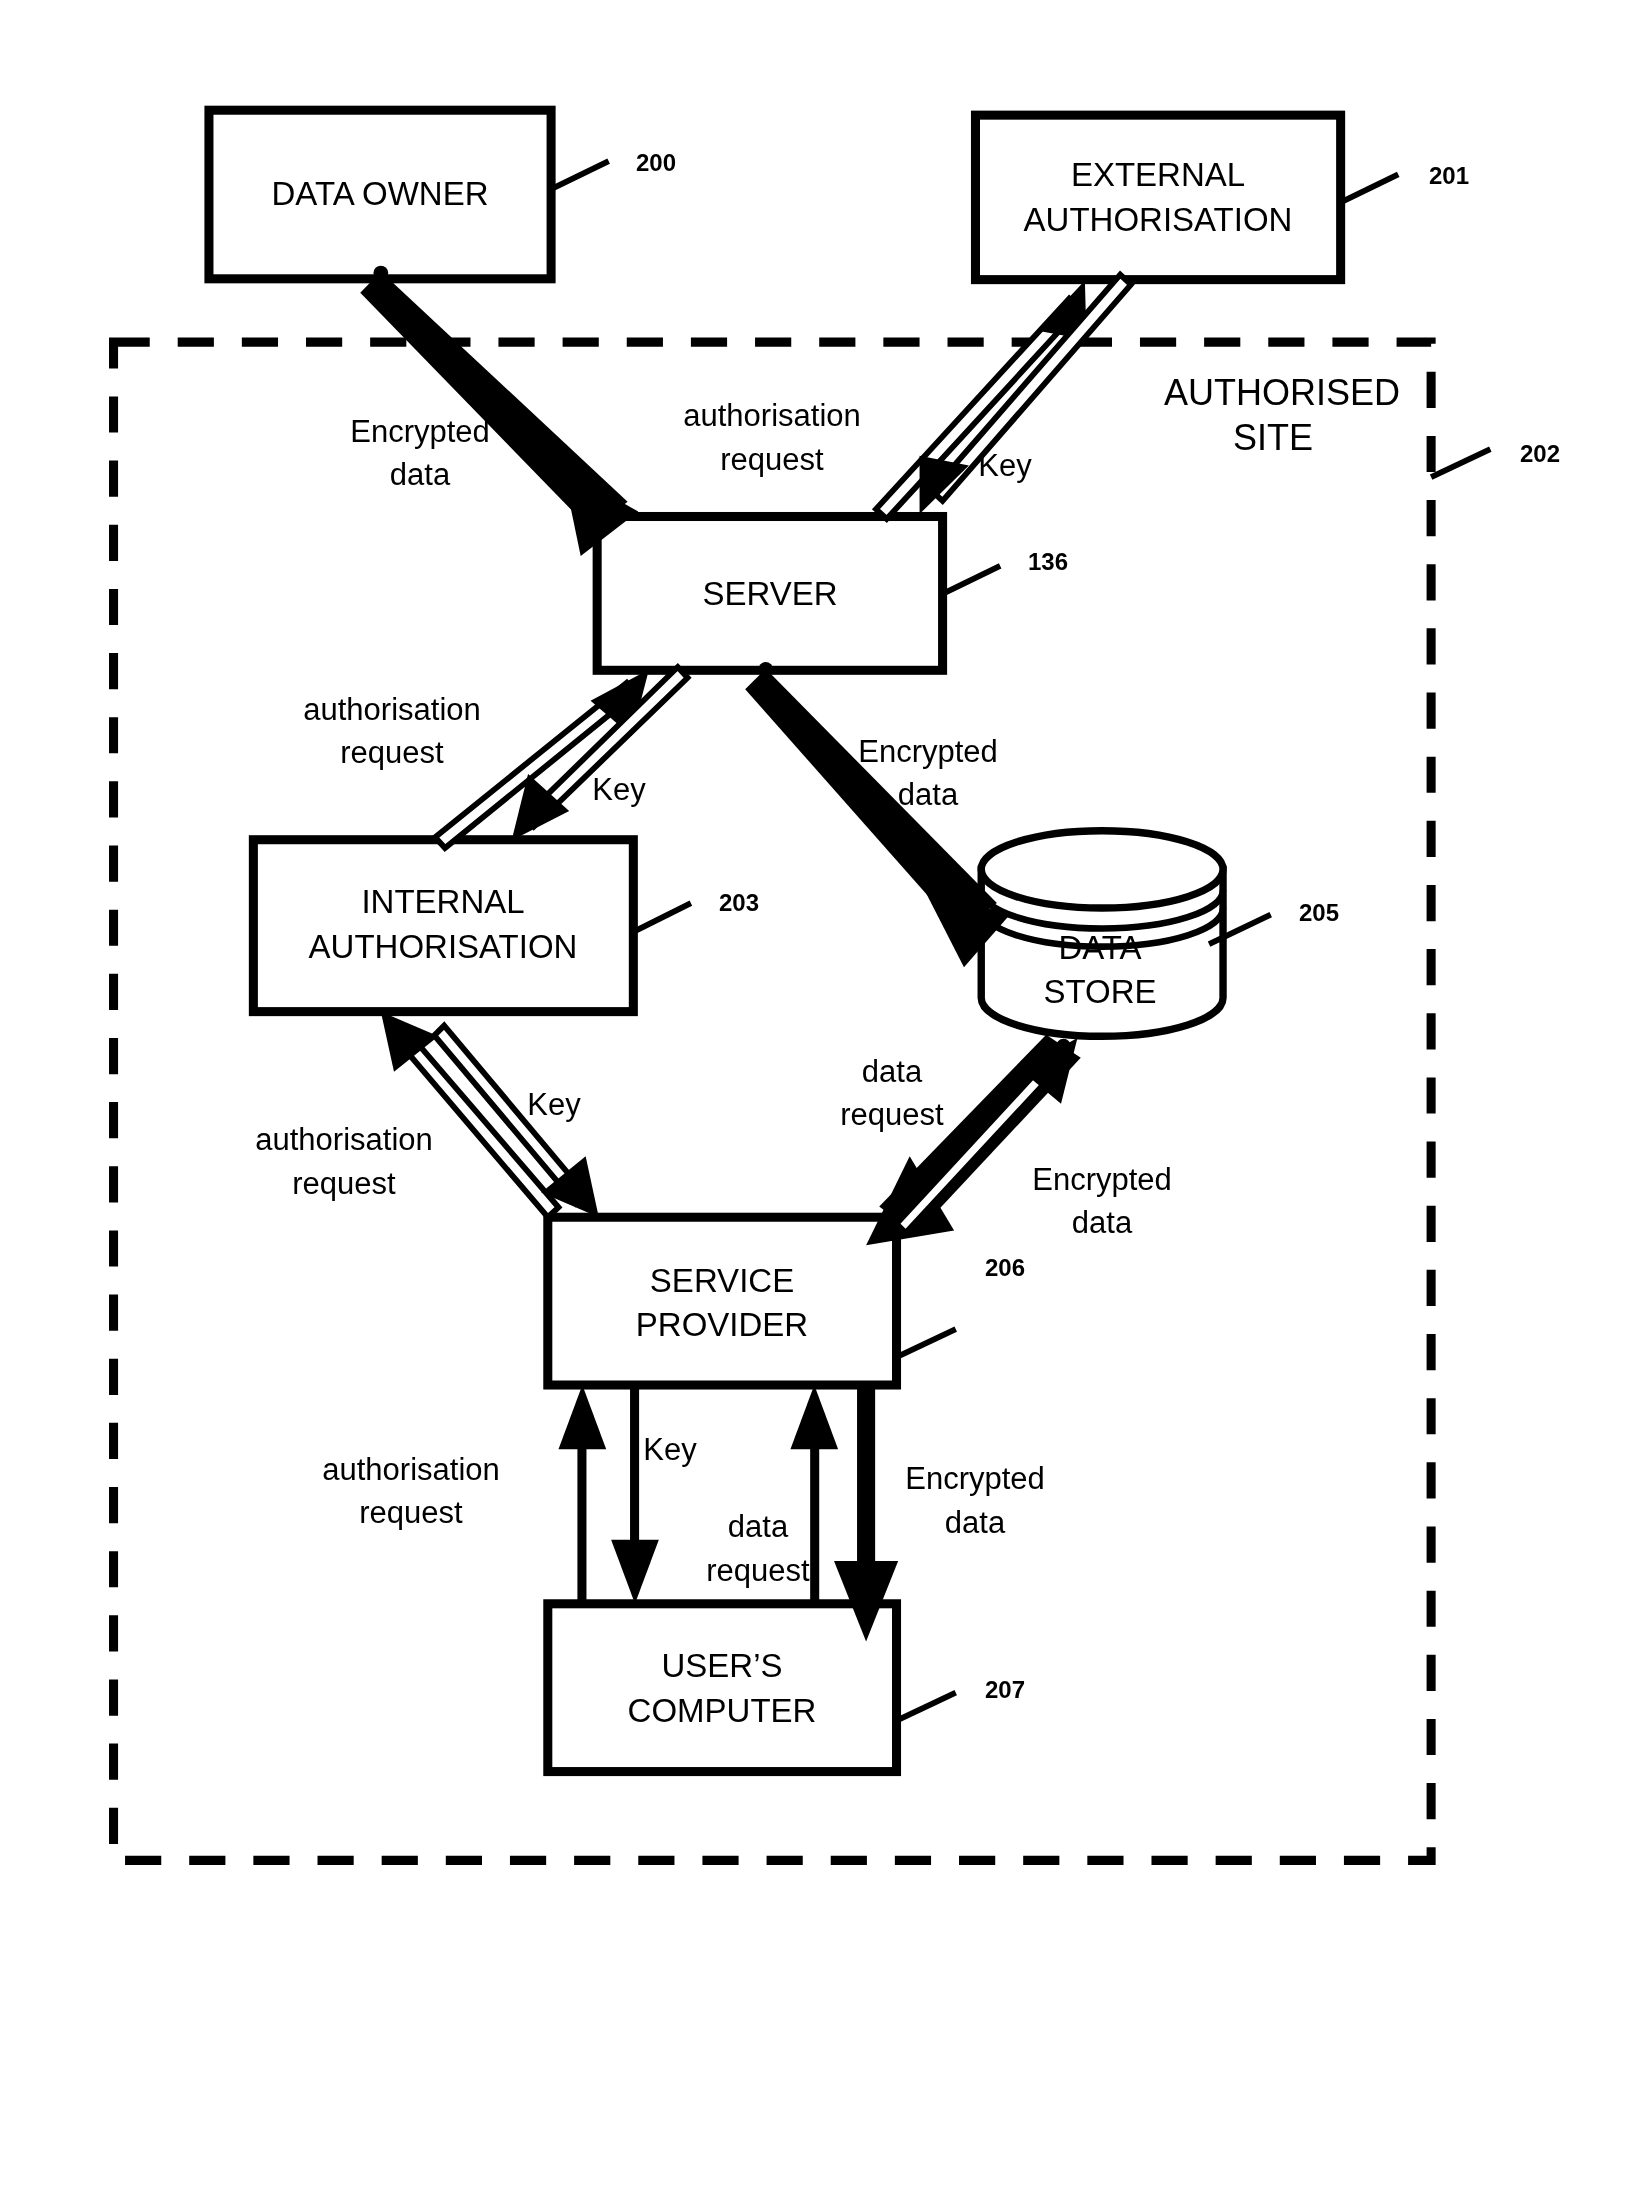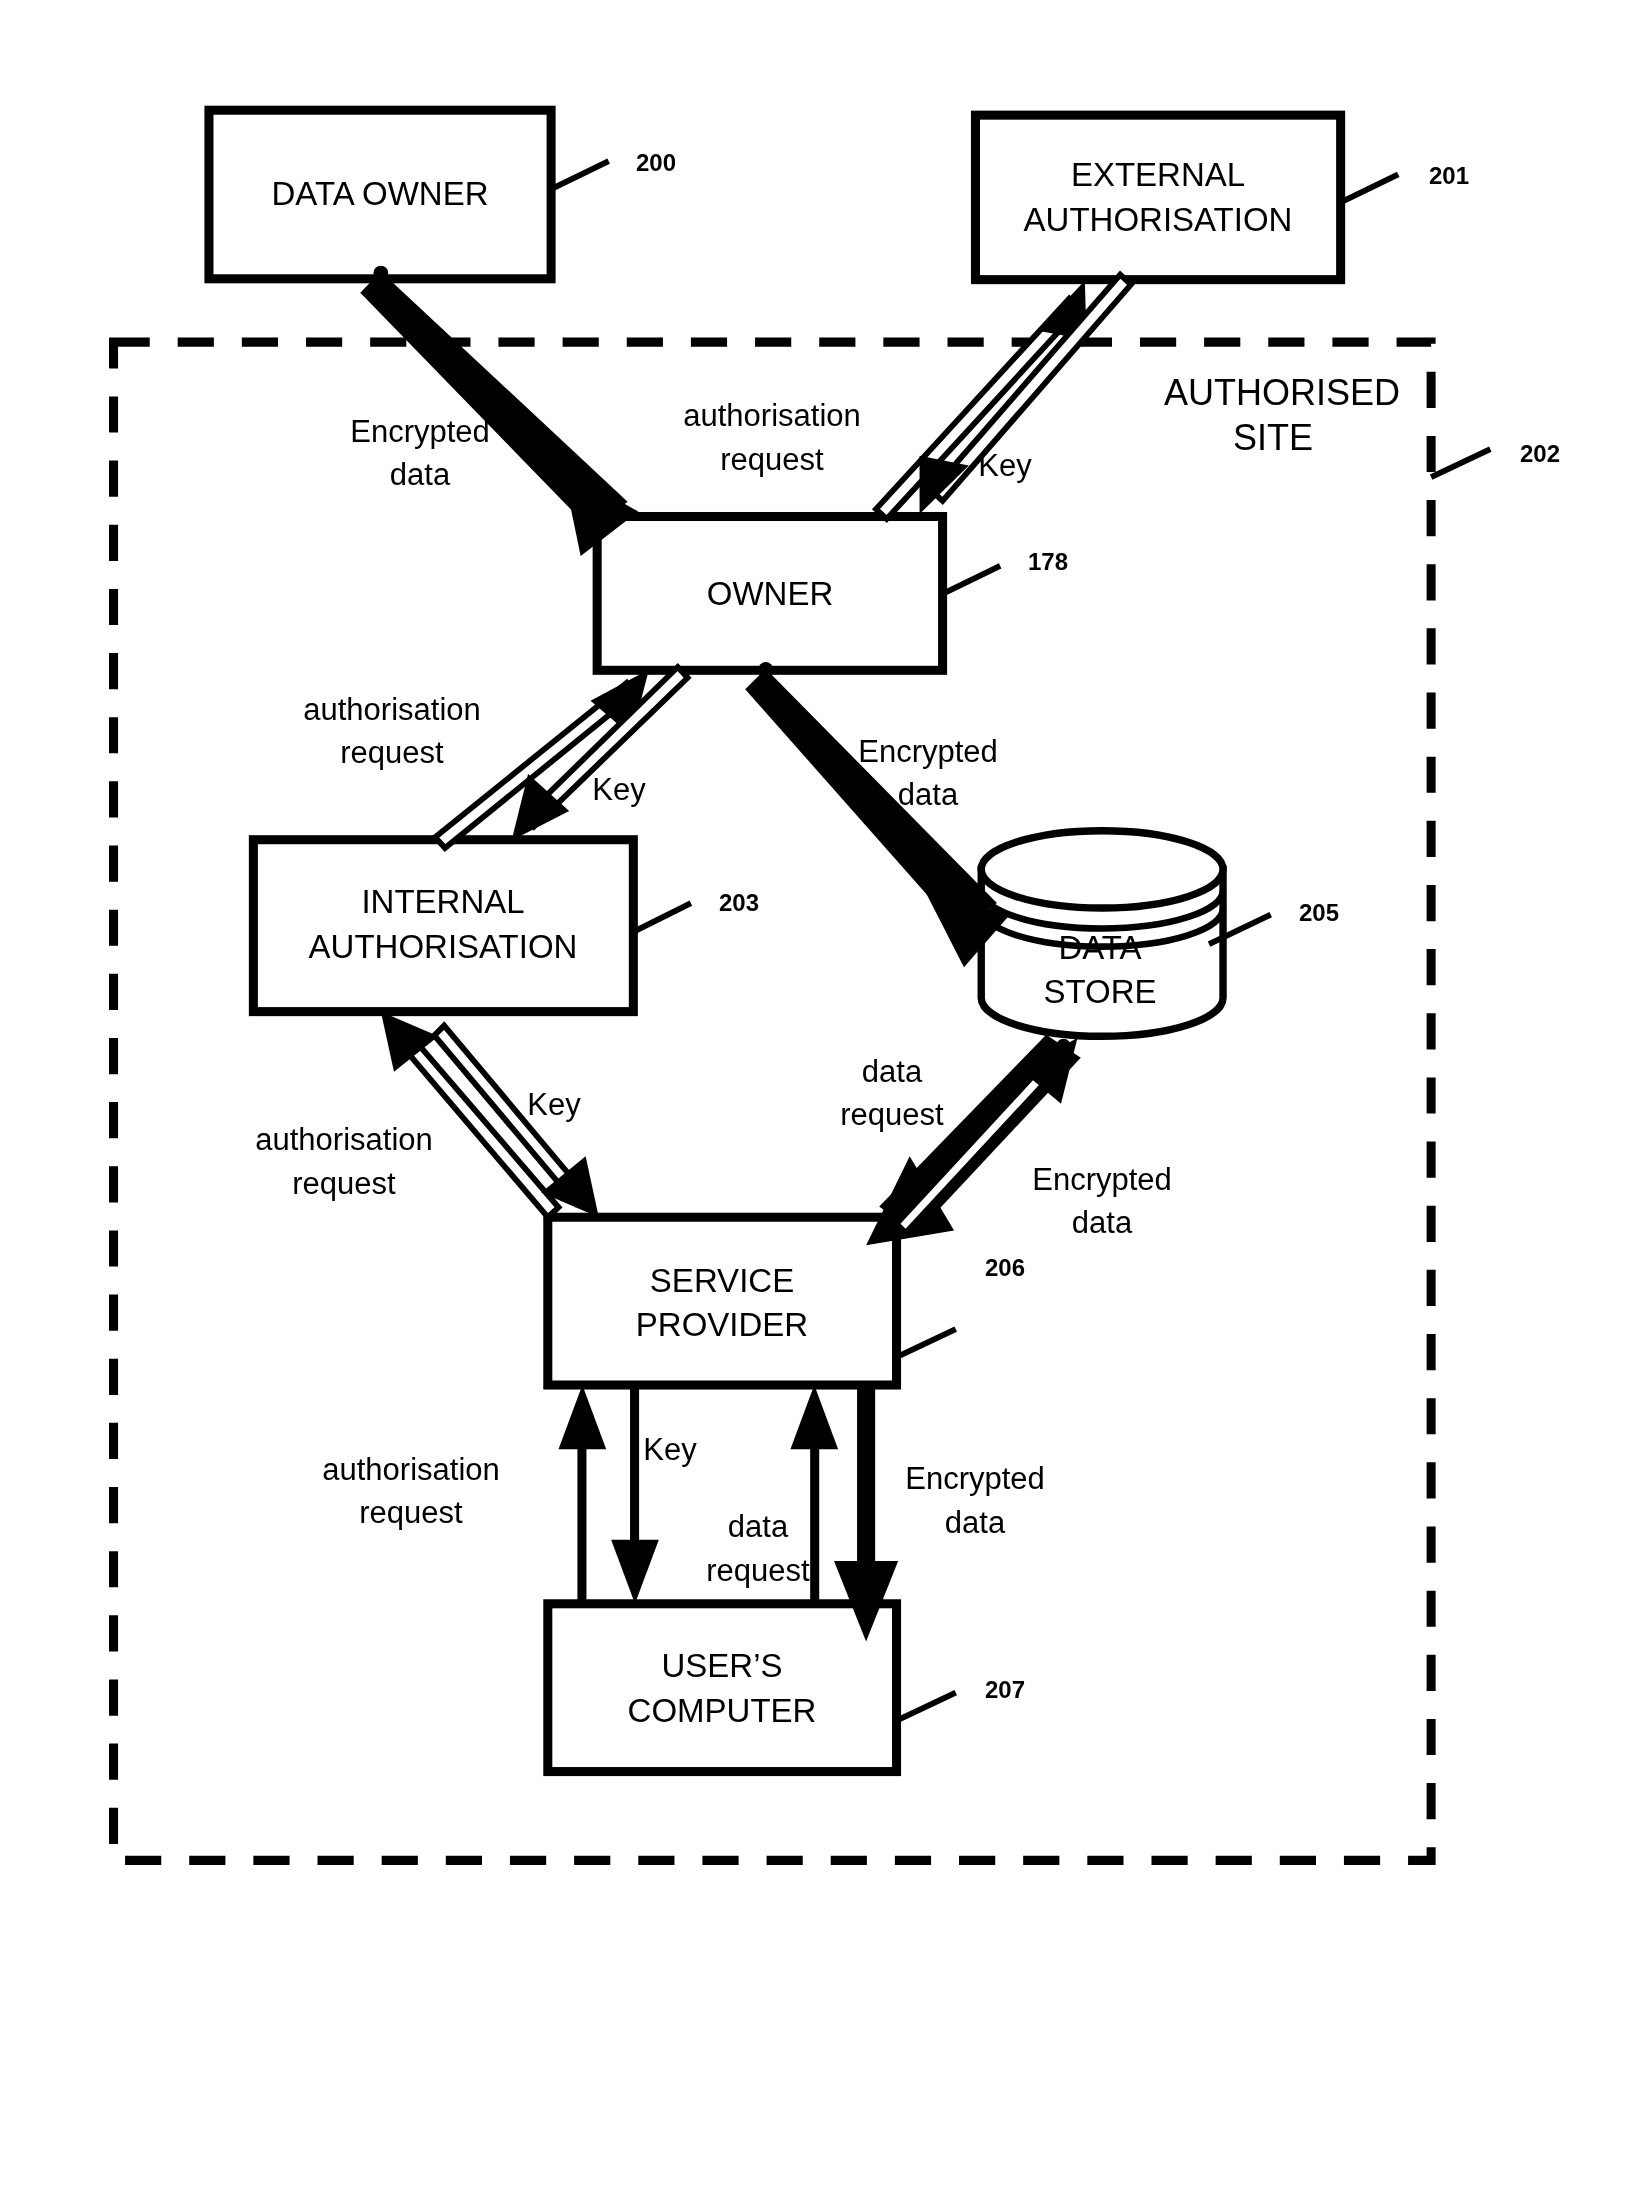--- a/index.html
+++ b/index.html
@@ -124,21 +124,21 @@
       <path d="M990,1684 L961,1762 L1019,1762 Z" fill="#000"></path>
     </g>
 
   </svg>
 
   <div class="lbl boxlabel ctr" style="left:380px; top:194px;">DATA OWNER</div>
 
   <div class="lbl boxlabel ctr" style="left:1158px; top:175px;">EXTERNAL</div>
   <div class="lbl boxlabel ctr" style="left:1158px; top:220px;">AUTHORISATION</div>
 
-  <div class="lbl boxlabel ctr" style="left:770px; top:594px;">OWNER</div>
+  <div class="lbl boxlabel ctr" style="left:770px; top:594px;">SERVER</div>
 
   <div class="lbl boxlabel ctr" style="left:443px; top:902px;">INTERNAL</div>
   <div class="lbl boxlabel ctr" style="left:443px; top:947px;">AUTHORISATION</div>
 
   <div class="lbl boxlabel ctr" style="left:1100px; top:948px;">DATA</div>
   <div class="lbl boxlabel ctr" style="left:1100px; top:992px;">STORE</div>
 
   <div class="lbl boxlabel ctr" style="left:722px; top:1281px;">SERVICE</div>
   <div class="lbl boxlabel ctr" style="left:722px; top:1325px;">PROVIDER</div>
 
@@ -183,20 +183,20 @@
   <div class="lbl flowlabel ctr" style="left:758px; top:1527px;">data</div>
   <div class="lbl flowlabel ctr" style="left:758px; top:1571px;">request</div>
 
   <div class="lbl flowlabel ctr" style="left:975px; top:1479px;">Encrypted</div>
   <div class="lbl flowlabel ctr" style="left:975px; top:1523px;">data</div>
 
   <div class="lbl reflabel ctr" style="left:656px; top:163px;">200</div>
   <div class="lbl reflabel ctr" style="left:1449px; top:176px;">201</div>
   <div class="lbl reflabel ctr" style="left:1540px; top:454px;">202</div>
   <div class="lbl reflabel ctr" style="left:739px; top:903px;">203</div>
-  <div class="lbl reflabel ctr" style="left:1048px; top:562px;">178</div>
+  <div class="lbl reflabel ctr" style="left:1048px; top:562px;">136</div>
   <div class="lbl reflabel ctr" style="left:1319px; top:913px;">205</div>
   <div class="lbl reflabel ctr" style="left:1005px; top:1268px;">206</div>
   <div class="lbl reflabel ctr" style="left:1005px; top:1690px;">207</div>
 
 
 </div>
 
 
 </body></html>

